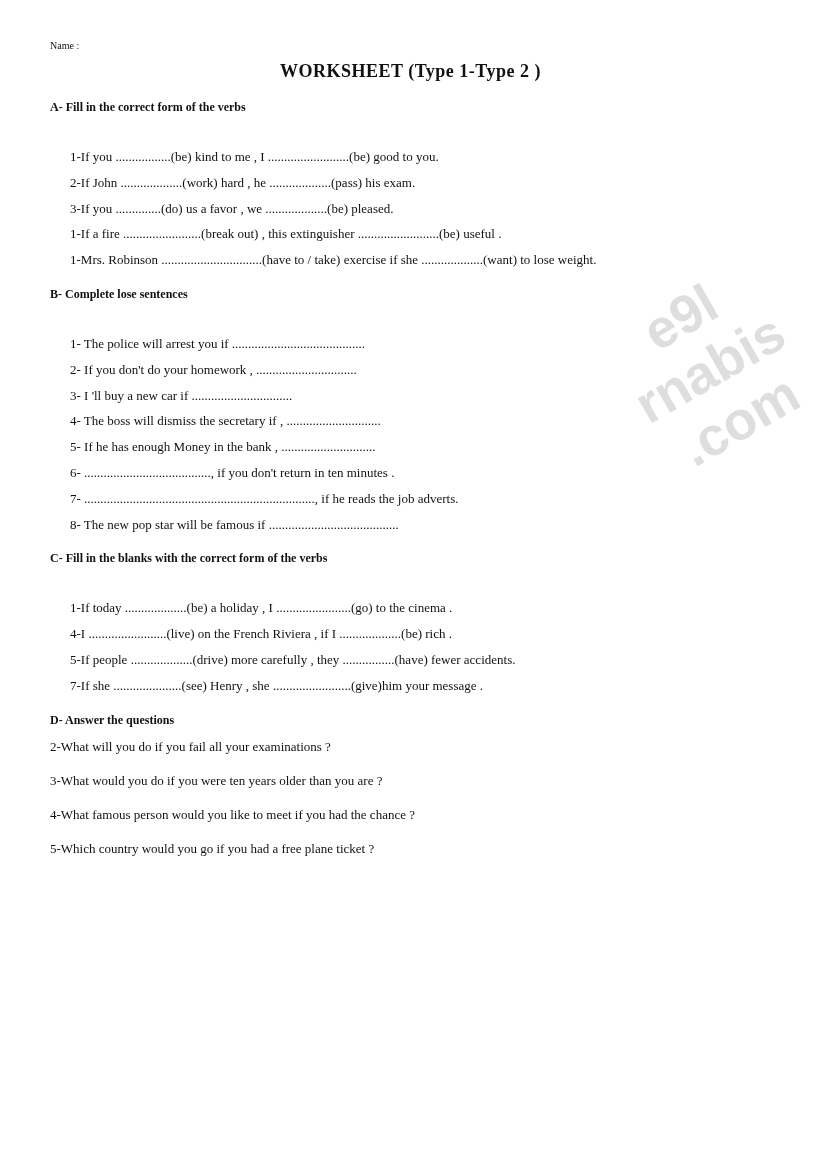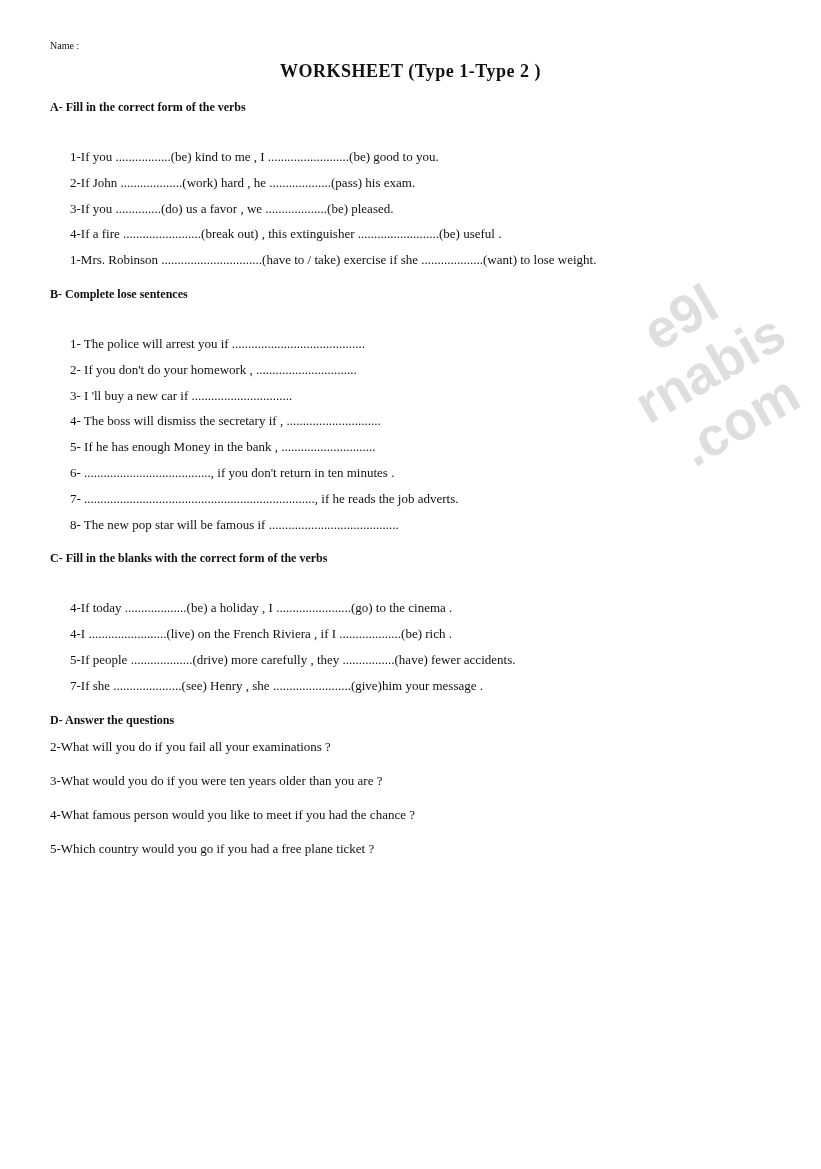--- a/index.html
+++ b/index.html
@@ -70,21 +70,21 @@
 </div>
 
 <div>
   <div class="section-header">
     <span>A-  Fill in the correct form of the verbs</span>
   </div>
   <div class="section-content">
     <div class="line"><span>1-If  you  .................(be) kind to me , I  .........................(be) good to you.</span></div>
     <div class="line"><span>2-If  John  ...................(work) hard , he  ...................(pass) his exam.</span></div>
     <div class="line"><span>3-If you  ..............(do) us a favor , we  ...................(be) pleased.</span></div>
-    <div class="line"><span>4-If a fire  ........................(break out) , this extinguisher  .........................(be) useful .</span></div>
+    <div class="line"><span>1-If a fire  ........................(break out) , this extinguisher  .........................(be) useful .</span></div>
     <div class="line"><span>1-Mrs. Robinson  ...............................(have to / take)  exercise if she  ...................(want) to lose weight.</span></div>
   </div>
 </div>
 
 <div>
   <div class="section-header">
     <span>B-  Complete lose sentences</span>
   </div>
   <div class="section-content">
     <div class="line"><span>1-  The police will arrest  you  if  .........................................</span></div>
@@ -96,21 +96,21 @@
     <div class="line"><span>7-  ......................................................................., if he reads the job adverts.</span></div>
     <div class="line"><span>8-  The new pop star will be famous  if ........................................</span></div>
   </div>
 </div>
 
 <div>
   <div class="section-header">
     <span>C-  Fill in the blanks with the correct form of the verbs</span>
   </div>
   <div class="section-content">
-    <div class="line"><span>4-If today  ...................(be) a holiday , I  .......................(go) to the cinema .</span></div>
+    <div class="line"><span>1-If today  ...................(be) a holiday , I  .......................(go) to the cinema .</span></div>
     <div class="line"><span>4-I  ........................(live) on the French Riviera , if I  ...................(be) rich .</span></div>
     <div class="line"><span>5-If people  ...................(drive)  more carefully , they  ................(have) fewer accidents.</span></div>
     <div class="line"><span>7-If she  .....................(see) Henry , she  ........................(give)him your message .</span></div>
   </div>
 </div>
 
 <div>
   <div class="section-header">
     <span>D-  Answer the questions</span>
   </div>

